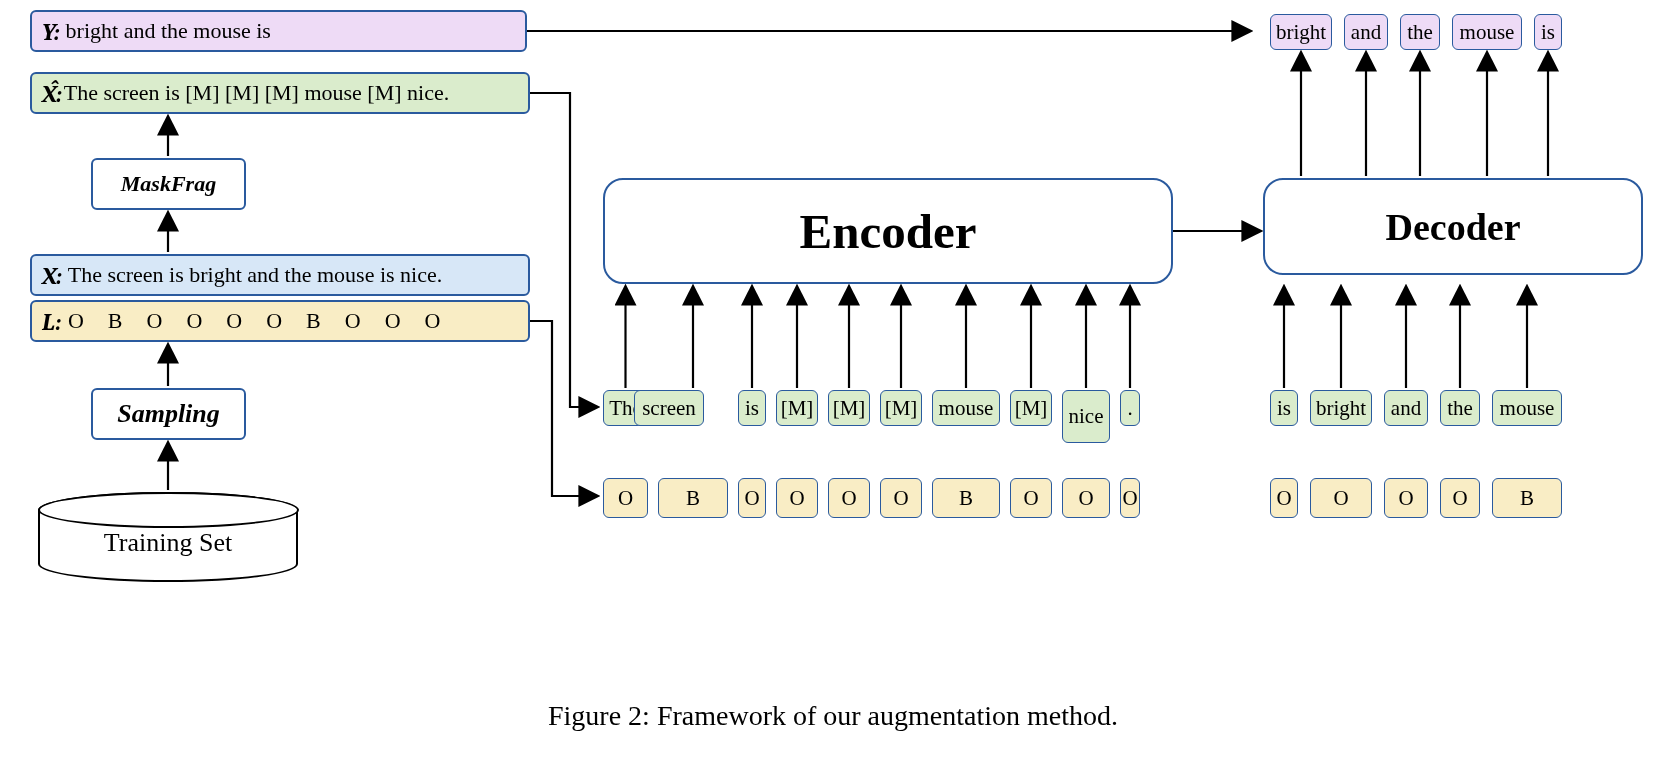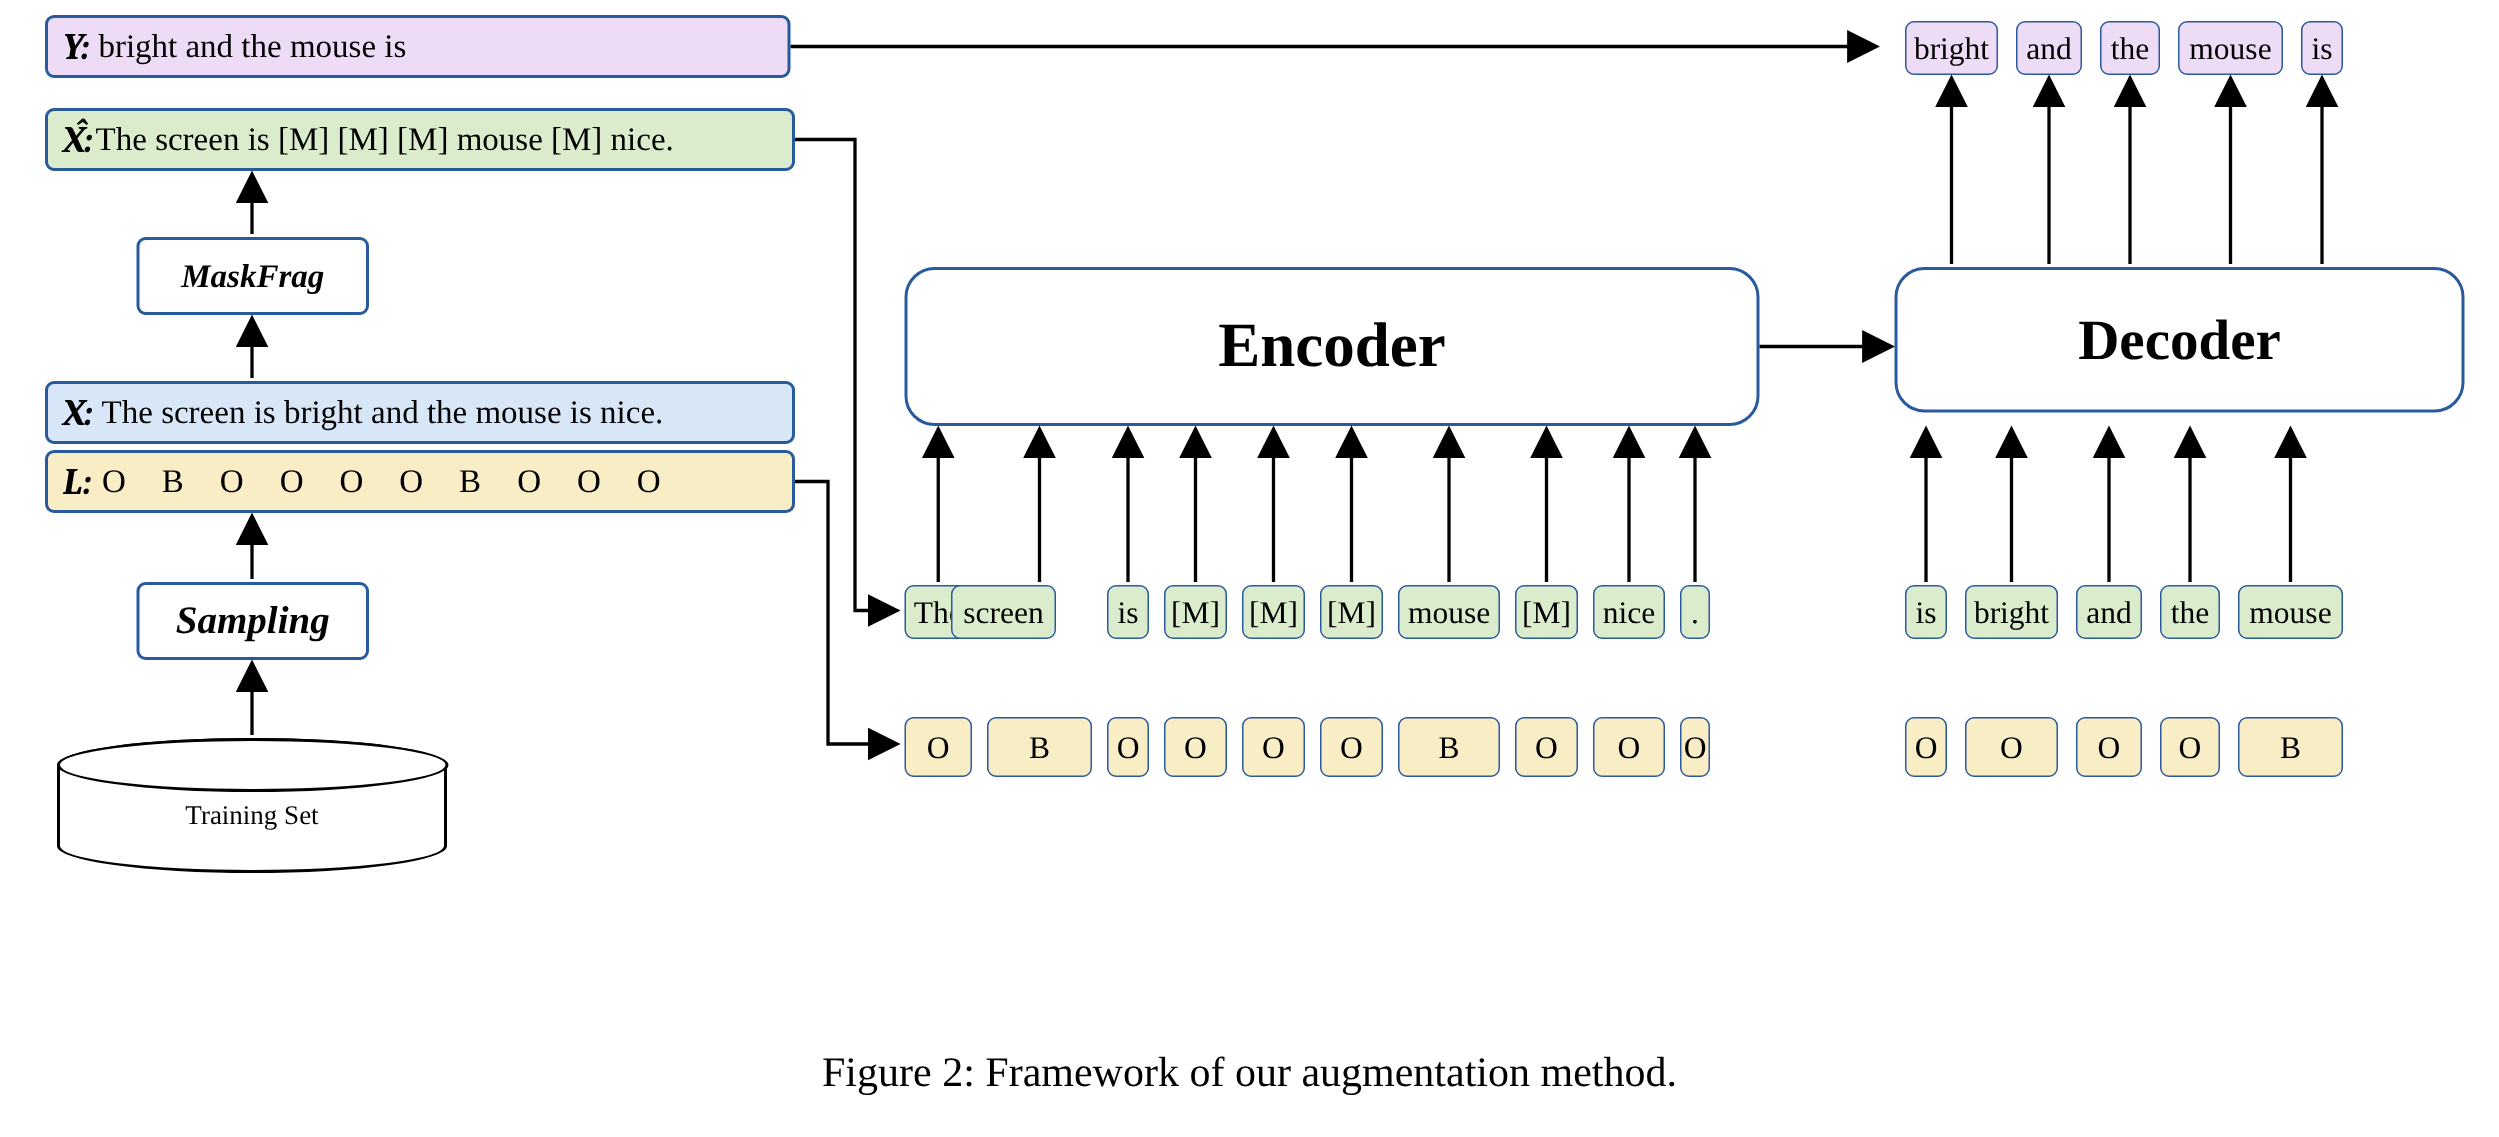--- a/index.html
+++ b/index.html
@@ -44,21 +44,21 @@
   svg.overlay { position: absolute; left:0; top:0; width:1666px; height:758px; pointer-events:none; overflow:visible; }
   .caption { position:absolute; width:100%; text-align:center; font-size:28px; font-family: Georgia, serif; }
   
   .cyl {
     position: absolute;
     width: 260px; height: 90px;
     border: 2.5px solid #000;
     border-radius: 130px / 18px;
     box-sizing: border-box;
     display:flex; align-items:center; justify-content:center;
-    font-size: 18px;
+    font-size: 26px;
     background: #fff;
   }
   .cyl::before {
     content:"";
     position:absolute;
     top:-2.5px; left:-2.5px; right:-2.5px;
     height: 36px;
     border: 2.5px solid #000;
     border-radius: 130px / 18px;
     box-sizing: border-box;
@@ -93,34 +93,34 @@
   <span class="bold italic" style="font-family: Cambria, Georgia, serif; font-size:25px;"><span>L</span>:</span>
   <span style="margin-left:6px; word-spacing:8px;">O B O O O O B O O O</span>
 </div>
 
 <div class="box white bold italic" style="left:91px; top:388px; width:155px; height:52px; justify-content:center; font-size:26px;">Sampling</div>
 
 <div class="cyl" style="left:38px; top:492px;">
     <span>Training Set</span>
   </div>
 
-<div class="box white bold" style="left:603px; top:178px; width:570px; height:106px; justify-content:center; font-size:42px; border-radius:20px;">Encoder</div>
+<div class="box white bold" style="left:603px; top:178px; width:570px; height:106px; justify-content:center; font-size:49px; border-radius:20px;">Encoder</div>
 
 <div class="box white bold" style="left:1263px; top:178px; width:380px; height:97px; justify-content:center; font-size:38px; border-radius:20px;">Decoder</div>
 
 <div id="enc-tokens">
     <div class="chip green" style="left: 603px; top: 390px; width: 45px; height: 36px;">The</div>
     <div class="chip green" style="left: 634px; top: 390px; width: 70px; height: 36px;">screen</div>
     <div class="chip green" style="left: 738px; top: 390px; width: 28px; height: 36px;">is</div>
     <div class="chip green" style="left: 776px; top: 390px; width: 42px; height: 36px;">[M]</div>
     <div class="chip green" style="left: 828px; top: 390px; width: 42px; height: 36px;">[M]</div>
     <div class="chip green" style="left: 880px; top: 390px; width: 42px; height: 36px;">[M]</div>
     <div class="chip green" style="left: 932px; top: 390px; width: 68px; height: 36px;">mouse</div>
     <div class="chip green" style="left: 1010px; top: 390px; width: 42px; height: 36px;">[M]</div>
-    <div class="chip green" style="left: 1062px; top: 390px; width: 48px; height: 36px;">nice</div>
+    <div class="chip green" style="left: 1062px; top: 390px; width: 48px; height: 53px;">nice</div>
     <div class="chip green" style="left: 1120px; top: 390px; width: 20px; height: 36px;">.</div>
   </div>
 
 <div id="enc-tags">
     <div class="chip yellow" style="left: 603px; top: 478px; width: 45px; height: 40px;">O</div>
     <div class="chip yellow" style="left: 658px; top: 478px; width: 70px; height: 40px;">B</div>
     <div class="chip yellow" style="left: 738px; top: 478px; width: 28px; height: 40px;">O</div>
     <div class="chip yellow" style="left: 776px; top: 478px; width: 42px; height: 40px;">O</div>
     <div class="chip yellow" style="left: 828px; top: 478px; width: 42px; height: 40px;">O</div>
     <div class="chip yellow" style="left: 880px; top: 478px; width: 42px; height: 40px;">O</div>

